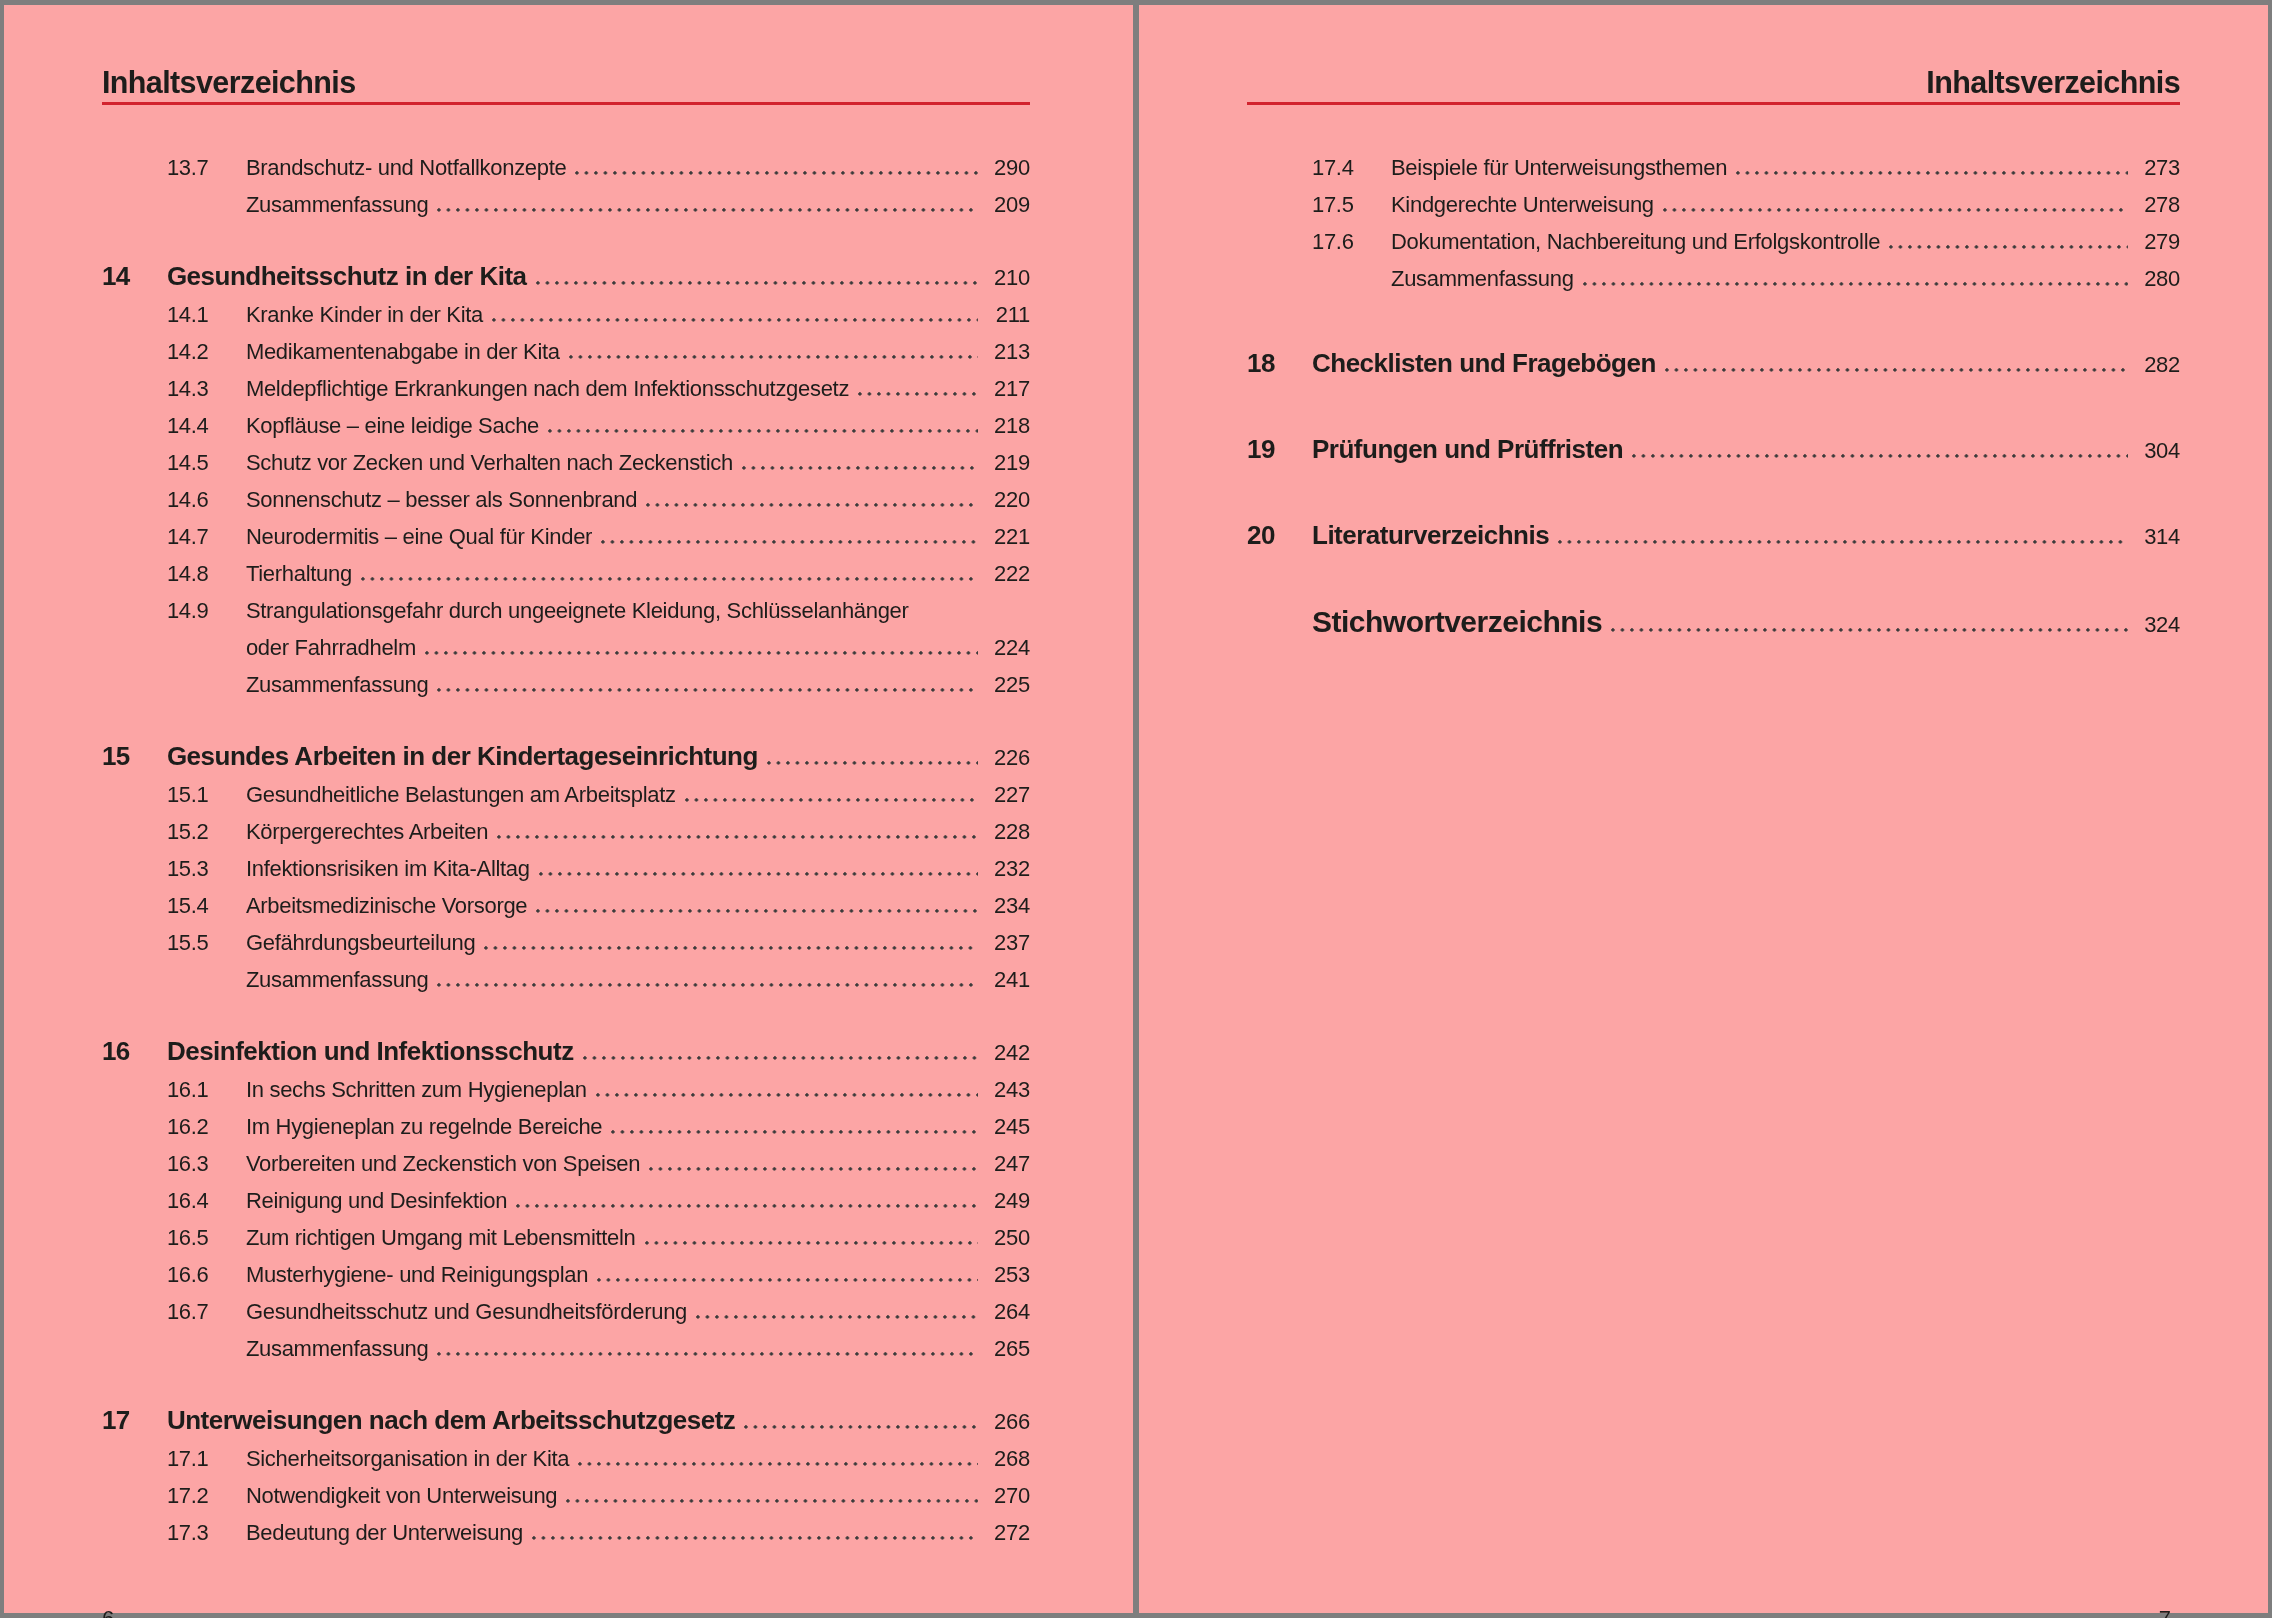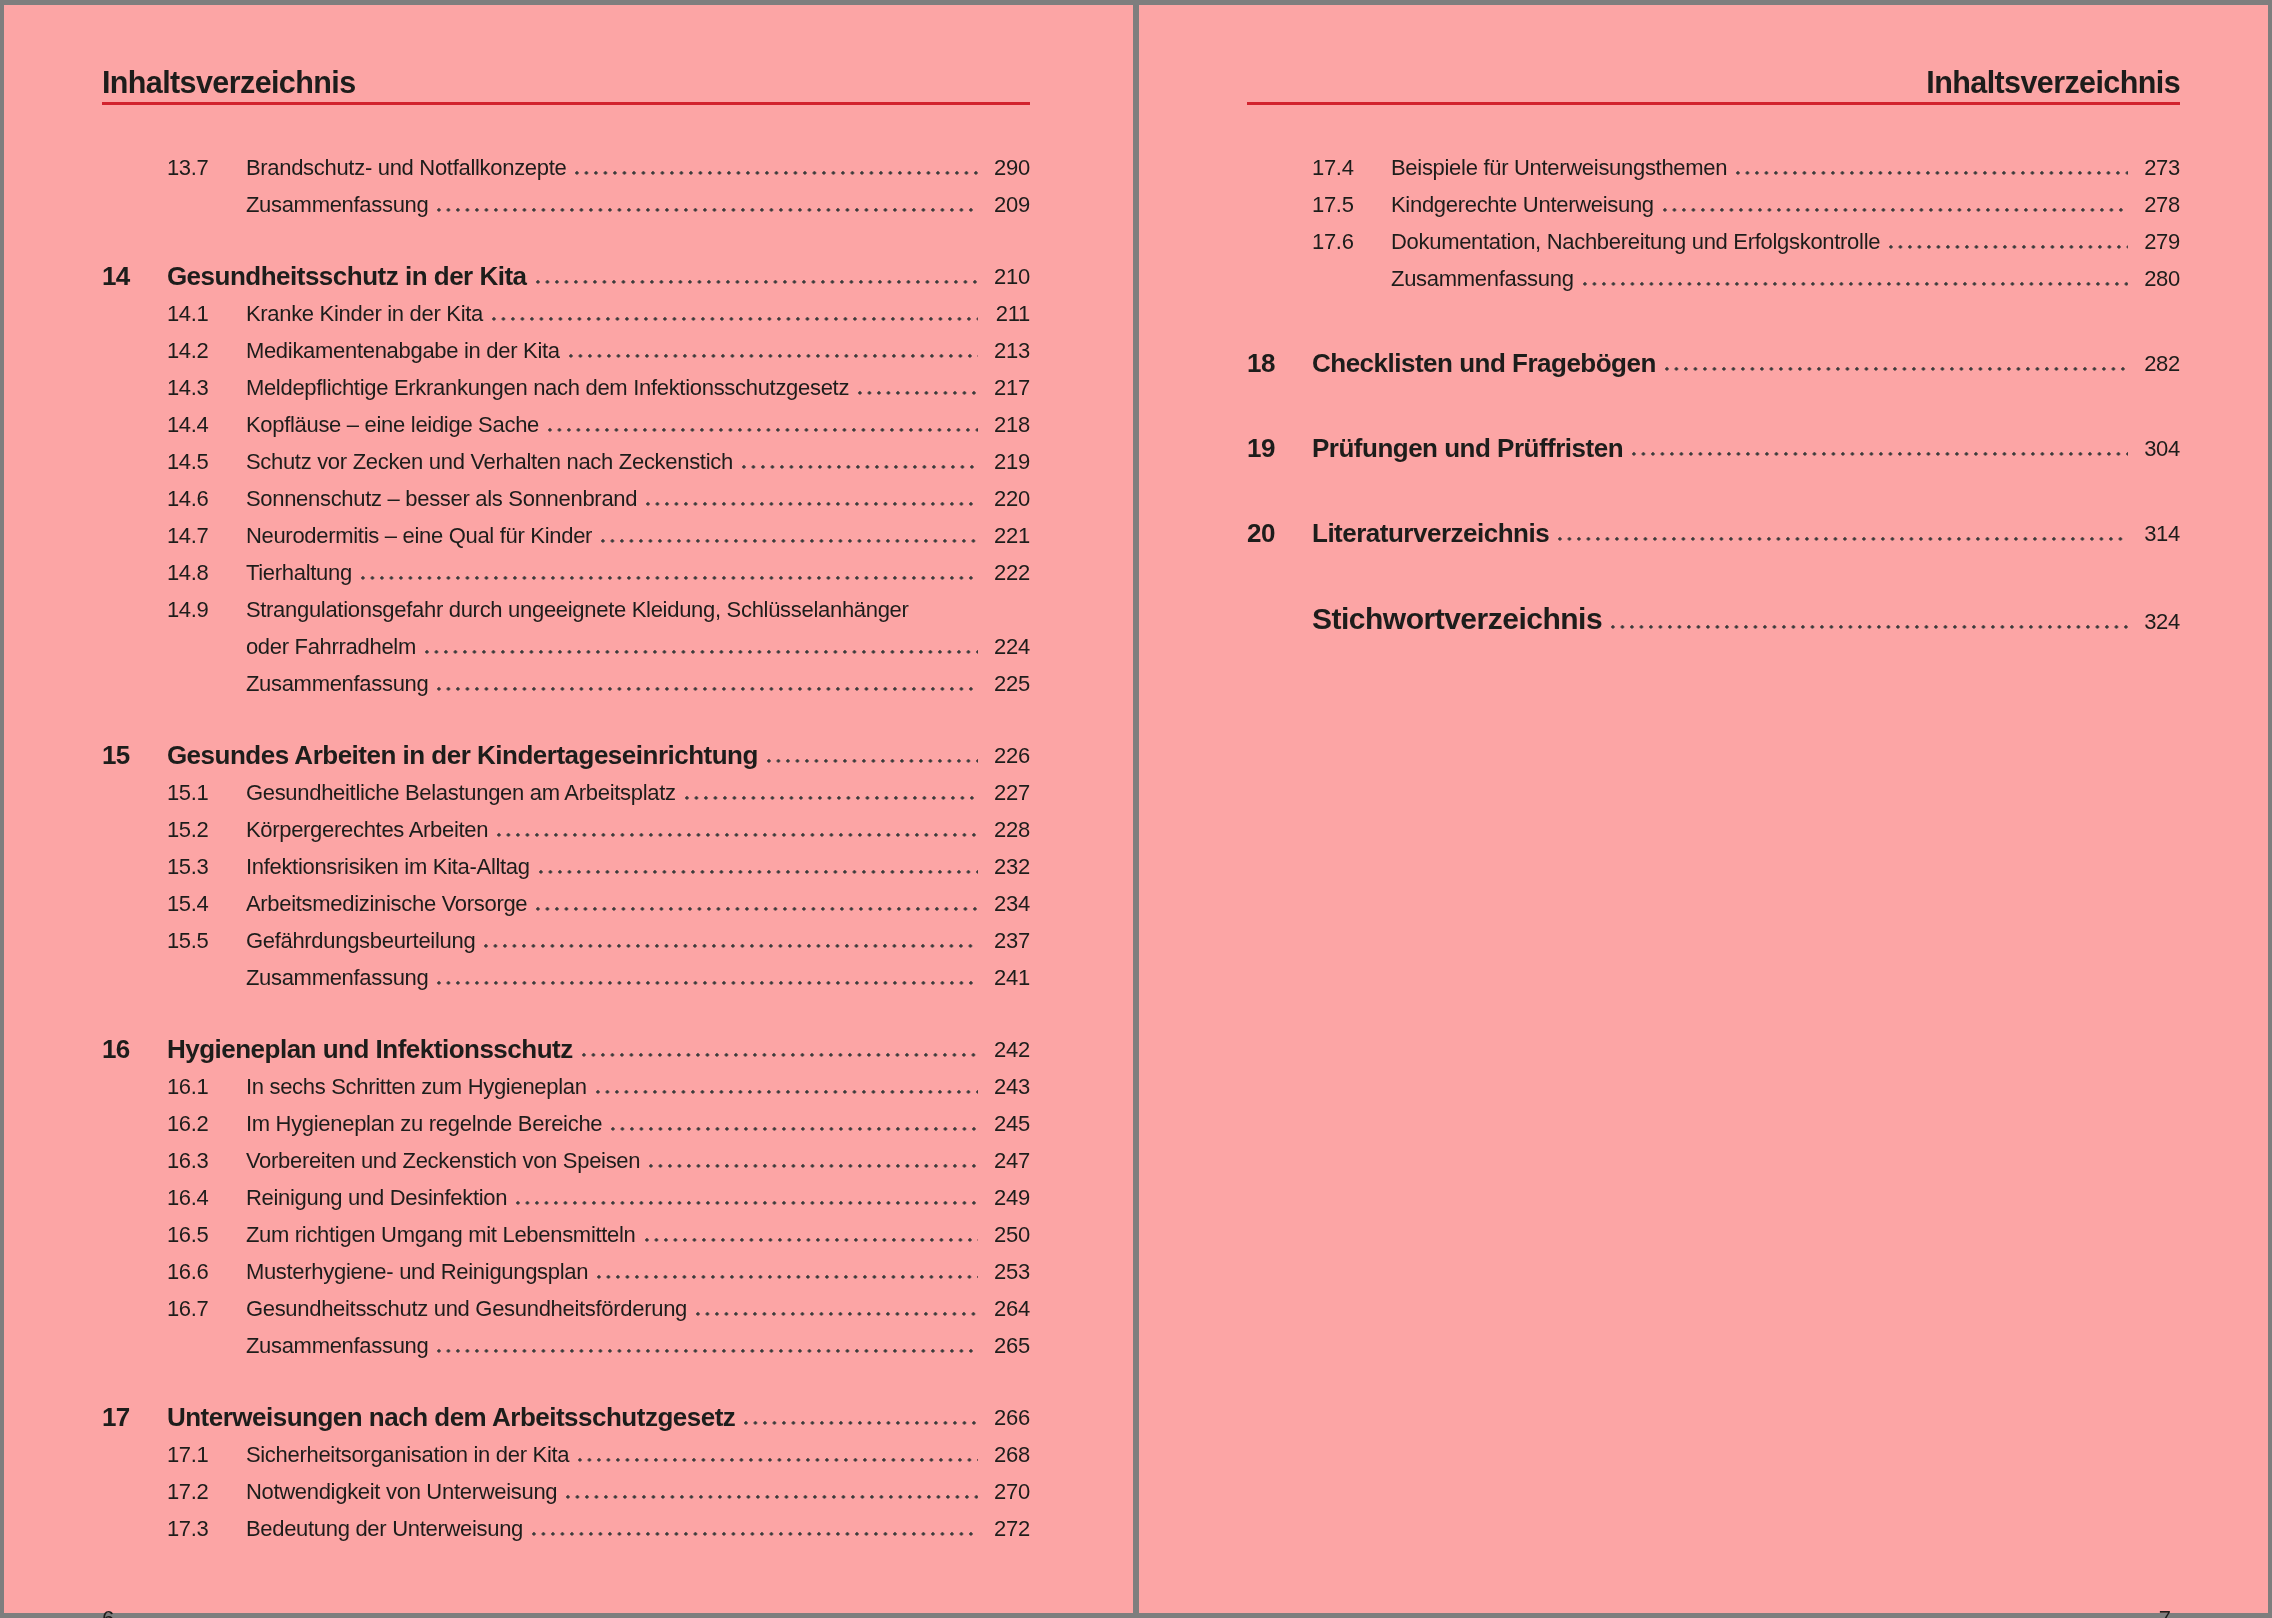--- a/index.html
+++ b/index.html
@@ -44,21 +44,20 @@
   .leader::after{
     content:"";position:absolute;left:9px;right:9px;bottom:11px;height:3.9px;
     background-image:radial-gradient(circle at 1.9px 1.9px,#3a3a3a 1.4px,transparent 1.8px);
     background-size:9.5px 3.9px;background-repeat:repeat-x;
   }
   .pg{flex:0 0 auto;min-width:43px;text-align:right;}
 
   .row.chapter{
     font-size:26px;font-weight:bold;letter-spacing:-0.5px;
     margin-top:35px;
-    align-items:center;
   }
   .row.chapter .pg,.row.back .pg{
     font-size:22px;font-weight:normal;letter-spacing:-0.3px;
   }
   .row.back{margin-top:35px;}
   .row.back .title{font-size:30px;font-weight:bold;letter-spacing:-0.5px;}
   .page-right .row.chapter,.page-right .row.back{margin-top:48px;}
 
   .folio{
     position:absolute;bottom:45px;
@@ -232,21 +231,21 @@
 
       <div class="row">
         <span class="sp2"></span>
         <span class="title">Zusammenfassung</span>
         <span class="leader"></span>
         <span class="pg">241</span>
       </div>
 
       <div class="row chapter">
         <span class="c1">16</span>
-        <span class="title">Hygieneplan und Infektionsschutz</span>
+        <span class="title">Desinfektion und Infektionsschutz</span>
         <span class="leader"></span>
         <span class="pg">242</span>
       </div>
 
       <div class="row">
         <span class="c1"></span>
         <span class="c2">16.1</span>
         <span class="title">In sechs Schritten zum Hygieneplan</span>
         <span class="leader"></span>
         <span class="pg">243</span>

